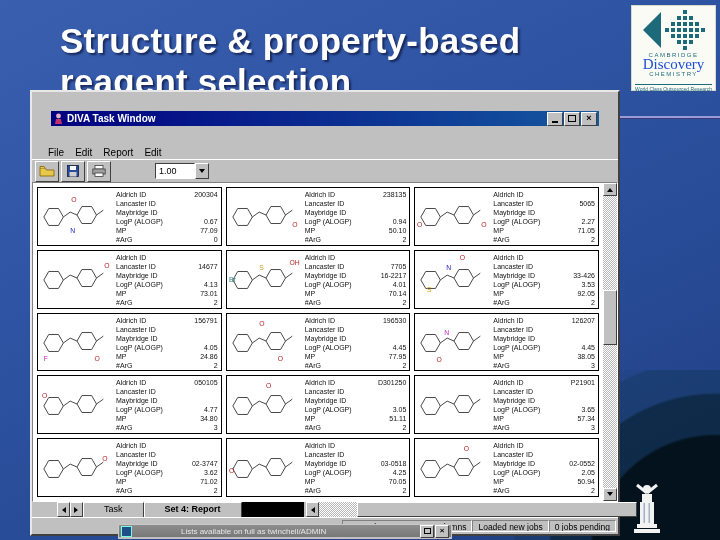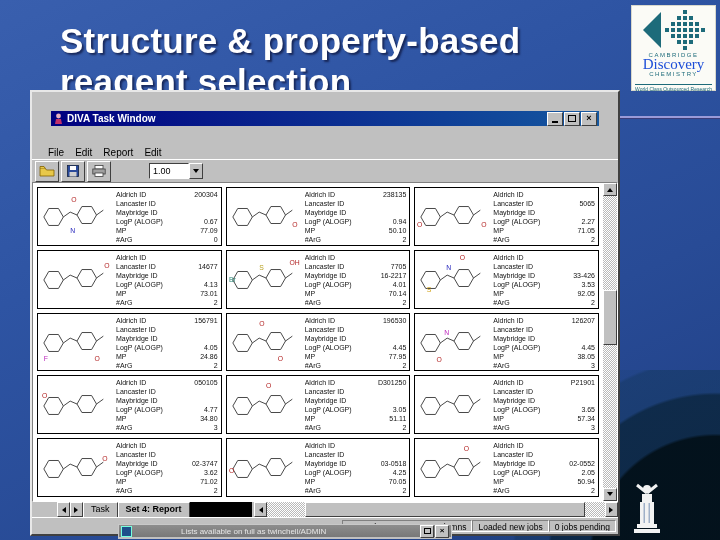--- a/index.html
+++ b/index.html
@@ -36,21 +36,21 @@
   .winbtn{width:14px;height:12px;margin-left:1px;background:#c0c0c0;border:1px solid;border-color:#fff #404040 #404040 #fff;
     display:flex;align-items:center;justify-content:center;flex:0 0 auto;}
   .g-min{width:6px;height:2px;background:#000;margin-top:6px;}
   .g-max{width:6px;height:5px;border:1px solid #000;}
   .g-close{font-size:9px;font-weight:bold;color:#000;line-height:9px;}
   .menubar{height:14px;display:flex;align-items:center;padding-left:16px;font-size:10px;color:#000;}
   .menu-item{margin-right:11px;}
   .toolbar{height:22px;display:flex;align-items:center;padding-left:3px;border-top:1px solid #fff;}
   .tbtn{width:22px;height:19px;margin-right:2px;background:#c0c0c0;border:1px solid;border-color:#fff #404040 #404040 #fff;
     display:flex;align-items:center;justify-content:center;}
-  .combo{margin-left:4px;display:flex;height:16px;padding-left:32px;}
+  .combo{margin-left:10px;display:flex;height:16px;padding-left:32px;}
   .combo-val{width:40px;background:#fff;border:1px solid;border-color:#404040 #fff #fff #404040;
     font-size:9px;padding:2px 0 0 3px;box-sizing:border-box;color:#000;}
   .combo-btn{width:14px;background:#c0c0c0;border:1px solid;border-color:#fff #404040 #404040 #fff;
     display:flex;align-items:center;justify-content:center;box-sizing:border-box;}
 
   
   .content{flex:1;display:flex;background:#fff;border:1px solid;border-color:#808080 #fff #fff #808080;overflow:hidden;}
   .cells{flex:1;display:grid;grid-template-columns:repeat(3,1fr);grid-auto-rows:1fr;gap:4px;padding:4px;background:#fff;overflow:hidden;}
   .cell{border:1px solid #000;background:#fff;display:flex;overflow:hidden;}
   .mol{flex:0 0 78px;align-self:center;}
@@ -70,21 +70,21 @@
   .tri{width:0;height:0;border:3px solid transparent;}
   .tri-up{border-bottom:4px solid #000;margin-bottom:2px;}
   .tri-down{border-top:4px solid #000;margin-top:2px;}
   .tri-left{border-right:4px solid #000;margin-right:2px;}
   .tri-right{border-left:4px solid #000;margin-left:2px;}
 
   
   .tabbar{height:15px;display:flex;align-items:stretch;padding-left:25px;background:#c0c0c0;}
   .tab-nav{width:13px;background:#c0c0c0;border:1px solid;border-color:#fff #404040 #404040 #fff;
     display:flex;align-items:center;justify-content:center;box-sizing:border-box;}
-  .tab{padding:1px 7px 0;font-size:9px;color:#000;background:#c0c0c0;
+  .tab{padding:1px 20px 0;font-size:9px;color:#000;background:#c0c0c0;
     border:1px solid;border-color:#fff #404040 #404040 #fff;border-bottom:none;white-space:nowrap;}
   .tab.active{font-weight:bold;}
   .tab-filler{width:62px;background:#000;}
   .hscroll{flex:1;display:flex;margin-left:2px;}
   .hbtn{width:13px;background:#c0c0c0;border:1px solid;border-color:#fff #404040 #404040 #fff;
     display:flex;align-items:center;justify-content:center;box-sizing:border-box;}
   .htrack{flex:1;position:relative;}
   .hthumb{position:absolute;top:0;bottom:0;left:38px;width:280px;background:#c0c0c0;border:1px solid;border-color:#fff #404040 #404040 #fff;box-sizing:border-box;}
 
   

